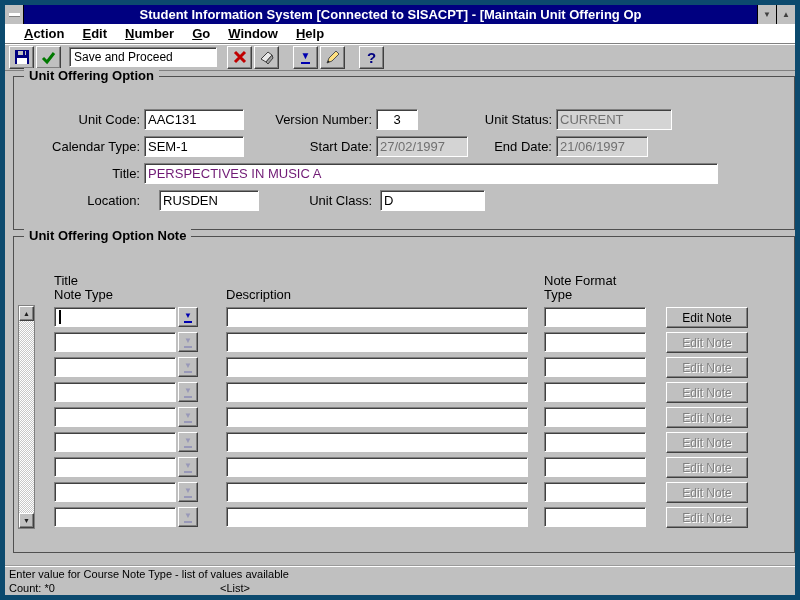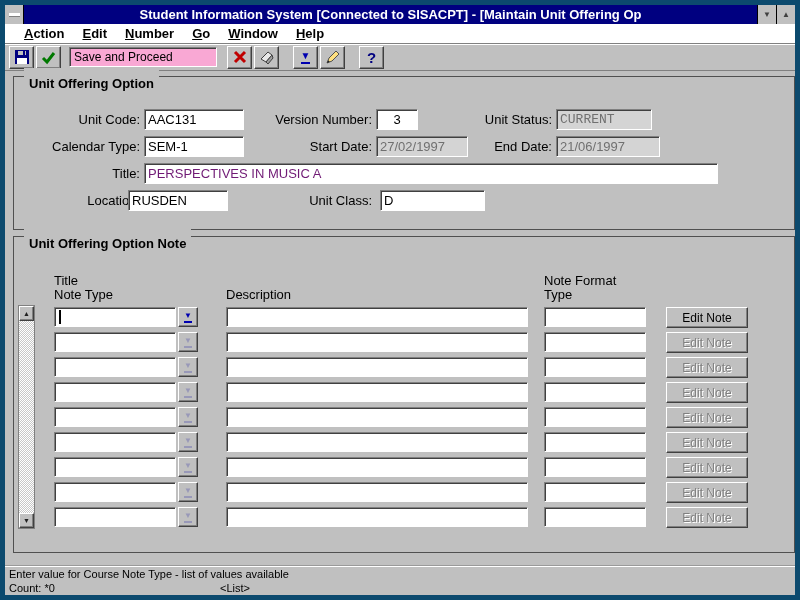--- a/index.html
+++ b/index.html
@@ -44,27 +44,27 @@
   .glyph-q { color:#000080; font-weight:bold; font-size:15px; }
 
   
   .field { position:absolute; height:21px; font-size:13px; padding:0 3px; background:#fff; color:#000;
            border:1px solid; border-color:#808080 #fff #fff #808080;
            box-shadow:inset 1px 1px 0 #404040; outline:none; font-family:inherit; }
   .field.ctr { text-align:center; }
   .field.dim { background:#d4d4d4; color:#707070; }
   .field.display { color:#701a75; }
   .sunken { border:1px solid; border-color:#808080 #fff #fff #808080;
-            box-shadow:inset 1px 1px 0 #404040; background:#f9a8d4; }
+            box-shadow:inset 1px 1px 0 #404040; background:#ffffff; }
 
   
   .canvas { flex:1; position:relative; background:#c0c0c0; }
   .frame { position:absolute; border:1px solid #505050; }
   .frame-title { position:absolute; top:-9px; left:10px; background:#c0c0c0;
-                 padding:8px 5px; font-size:13px; font-weight:bold; white-space:nowrap; }
+                 padding:0 5px; font-size:13px; font-weight:bold; white-space:nowrap; }
   .lbl { position:absolute; height:21px; line-height:21px; font-size:13px;
          text-align:right; color:#000; white-space:nowrap; }
   .hdr { position:absolute; font-size:13px; color:#000; white-space:nowrap; }
 
   
   .sb { position:absolute; left:4px; top:68px; width:17px; height:224px;
         border:1px solid #808080;
         background-image:conic-gradient(#fff 25%, #c8c8c8 0 50%, #fff 0 75%, #c8c8c8 0);
         background-size:2px 2px; }
   .sb-btn { position:absolute; left:0; width:15px; height:15px; padding:0;
@@ -167,36 +167,36 @@
     <div class="frame" style="left:8px;top:5px;width:782px;height:154px">
       <span class="frame-title">Unit Offering Option</span>
 
       <label class="lbl" style="left:8px;top:32px;width:118px">Unit Code:</label>
       <input class="field" style="left: 130px; top: 32px; width: 100px;" value="AAC131">
 
       <label class="lbl" style="left:240px;top:32px;width:118px">Version Number:</label>
       <input class="field ctr" style="left: 362px; top: 32px; width: 42px;" value="3">
 
       <label class="lbl" style="left:432px;top:32px;width:106px">Unit Status:</label>
-      <input class="field dim" style="left: 542px; top: 32px; width: 96px; font-family: Liberation Mono, monospace;" value="CURRENT">
+      <input class="field dim" style="left: 542px; top: 32px; width: 116px;" value="CURRENT">
 
       <label class="lbl" style="left:8px;top:59px;width:118px">Calendar Type:</label>
       <input class="field" style="left: 130px; top: 59px; width: 100px;" value="SEM-1">
 
       <label class="lbl" style="left:240px;top:59px;width:118px">Start Date:</label>
       <input class="field dim" style="left: 362px; top: 59px; width: 92px;" value="27/02/1997">
 
       <label class="lbl" style="left:432px;top:59px;width:106px">End Date:</label>
-      <input class="field dim" style="left: 542px; top: 59px; width: 104px;" value="21/06/1997">
+      <input class="field dim" style="left: 542px; top: 59px; width: 92px;" value="21/06/1997">
 
       <label class="lbl" style="left:8px;top:86px;width:118px">Title:</label>
       <input class="field display" style="left: 130px; top: 86px; width: 574px;" value="PERSPECTIVES IN MUSIC A">
 
       <label class="lbl" style="left:8px;top:113px;width:118px">Location:</label>
-      <input class="field" style="left: 114px; top: 113px; width: 100px;" value="RUSDEN">
+      <input class="field" style="left: 145px; top: 113px; width: 100px;" value="RUSDEN">
 
       <label class="lbl" style="left:240px;top:113px;width:118px">Unit Class:</label>
       <input class="field" style="left: 366px; top: 113px; width: 105px;" value="D">
     </div>
 
     <div class="frame" style="left:8px;top:165px;width:782px;height:317px">
       <span class="frame-title">Unit Offering Option Note</span>
 
       <span class="hdr" style="left:40px;top:36px">Title</span>
       <span class="hdr" style="left:40px;top:50px">Note Type</span>

